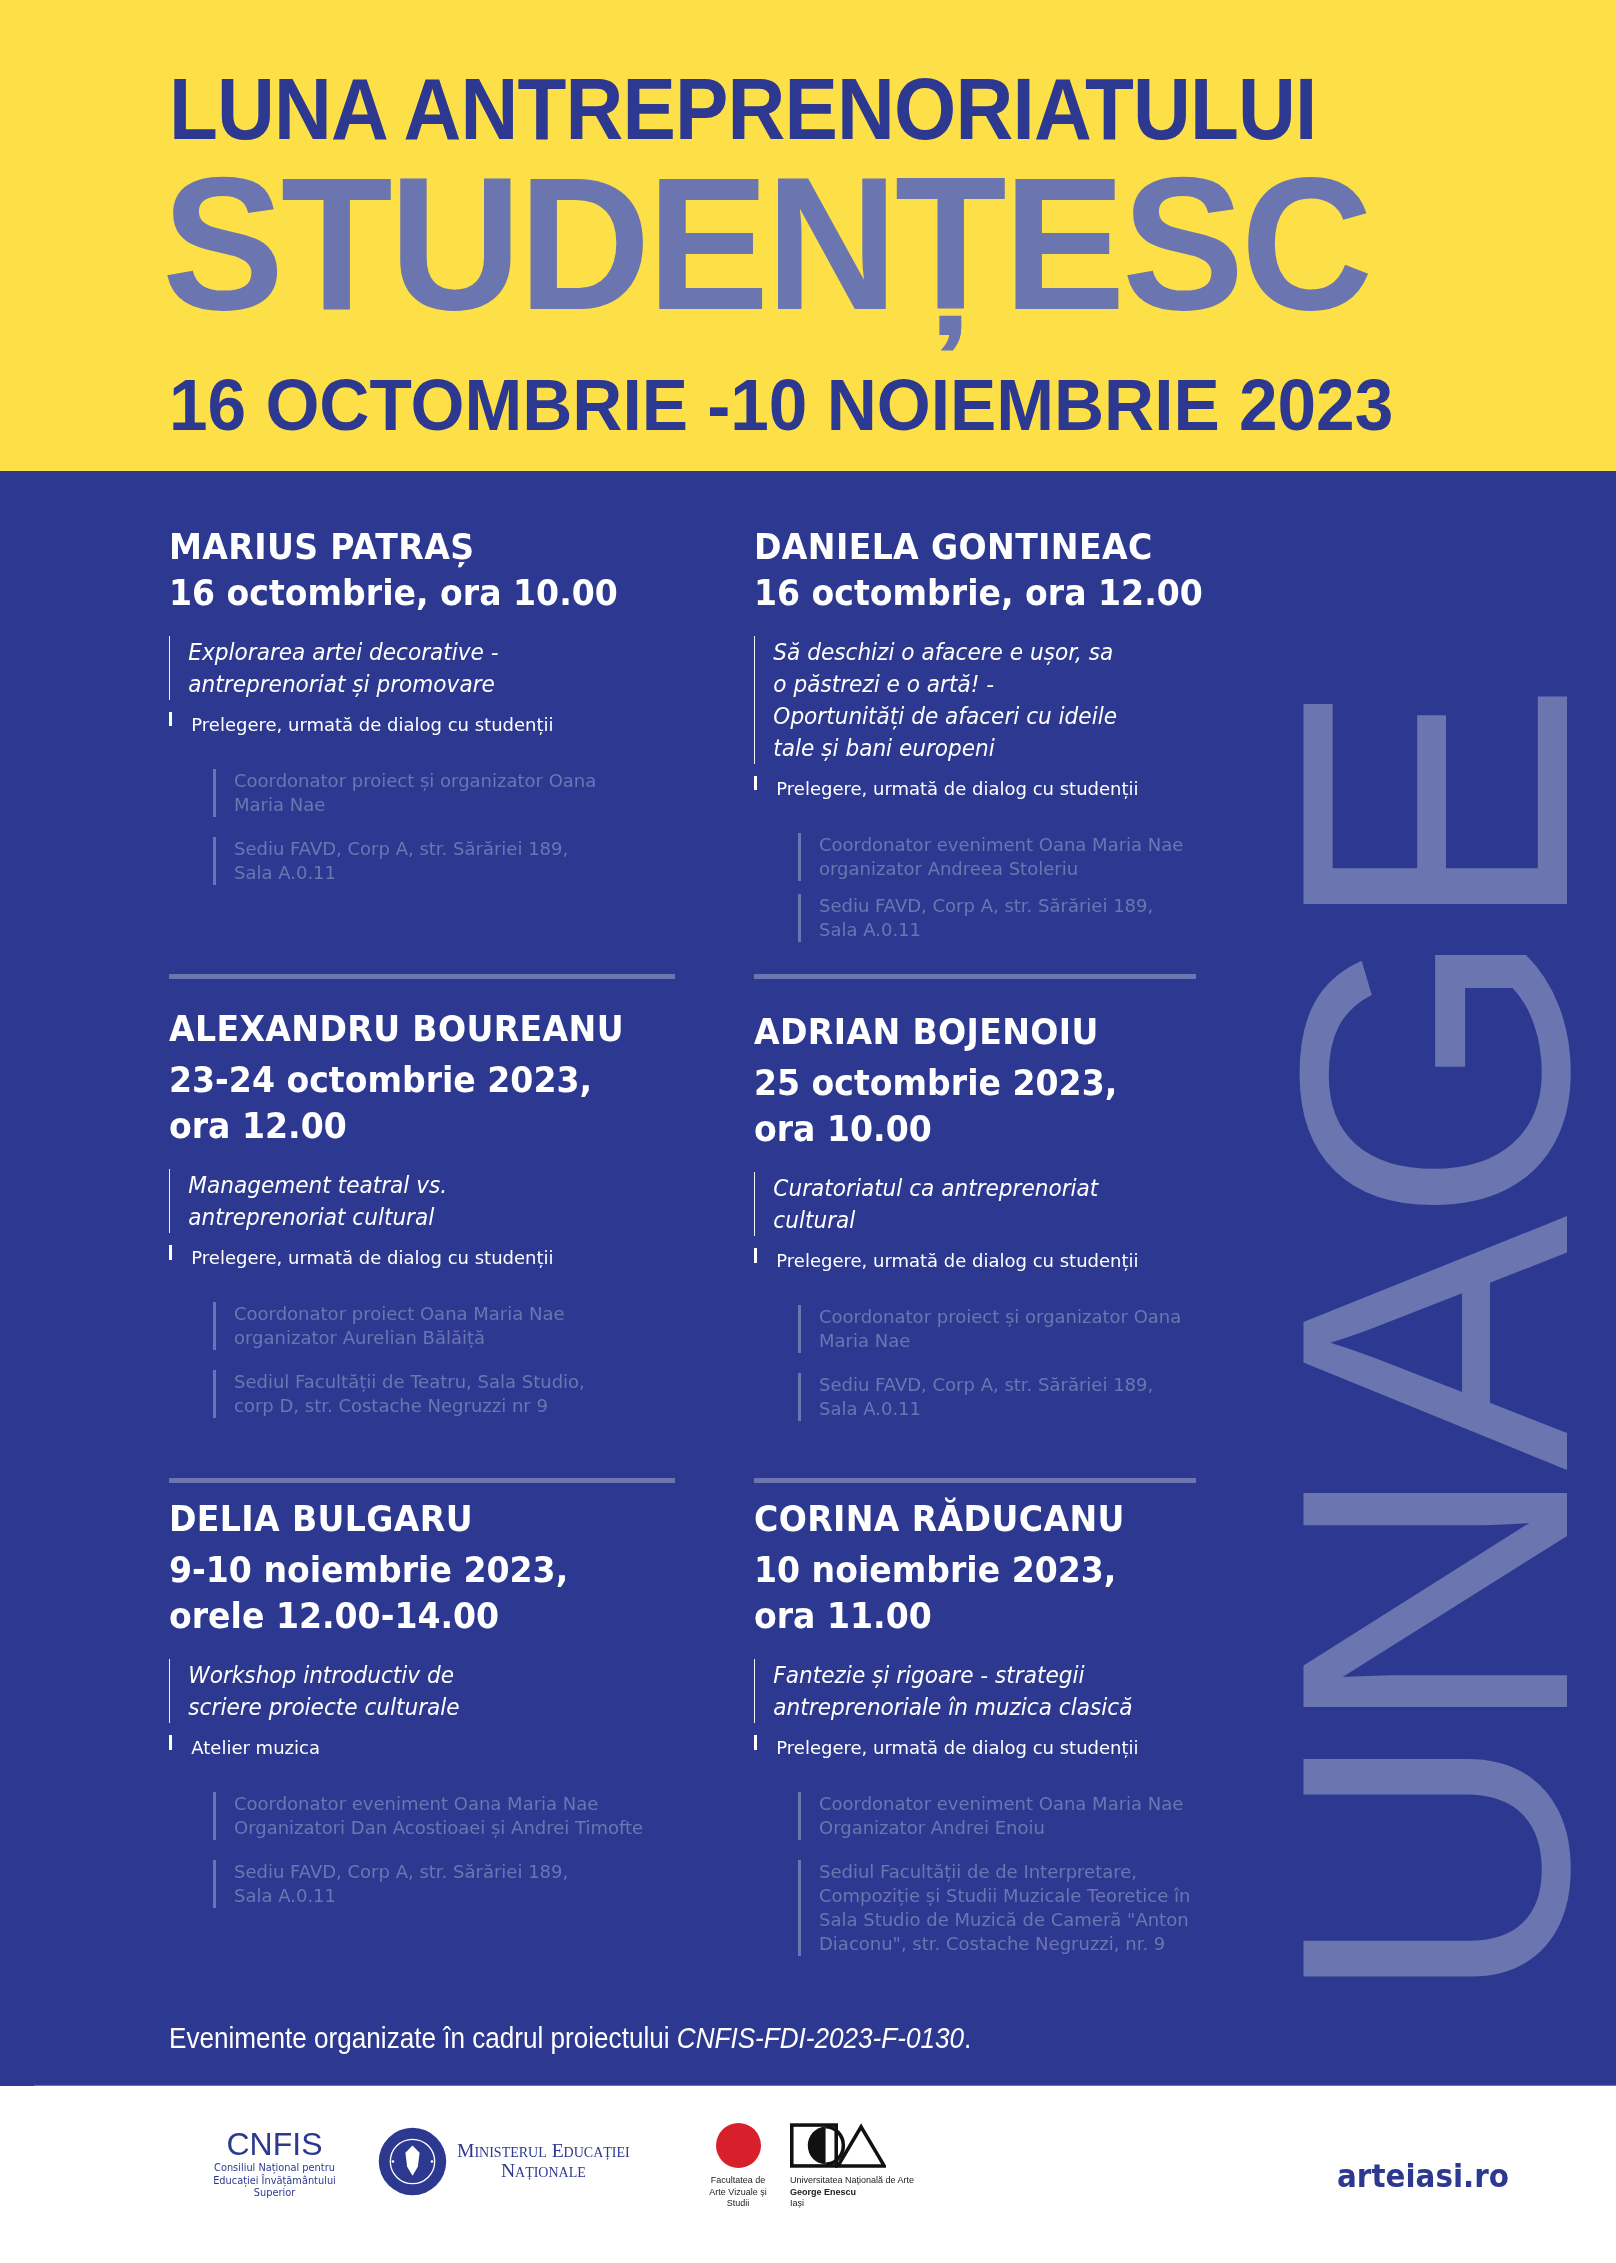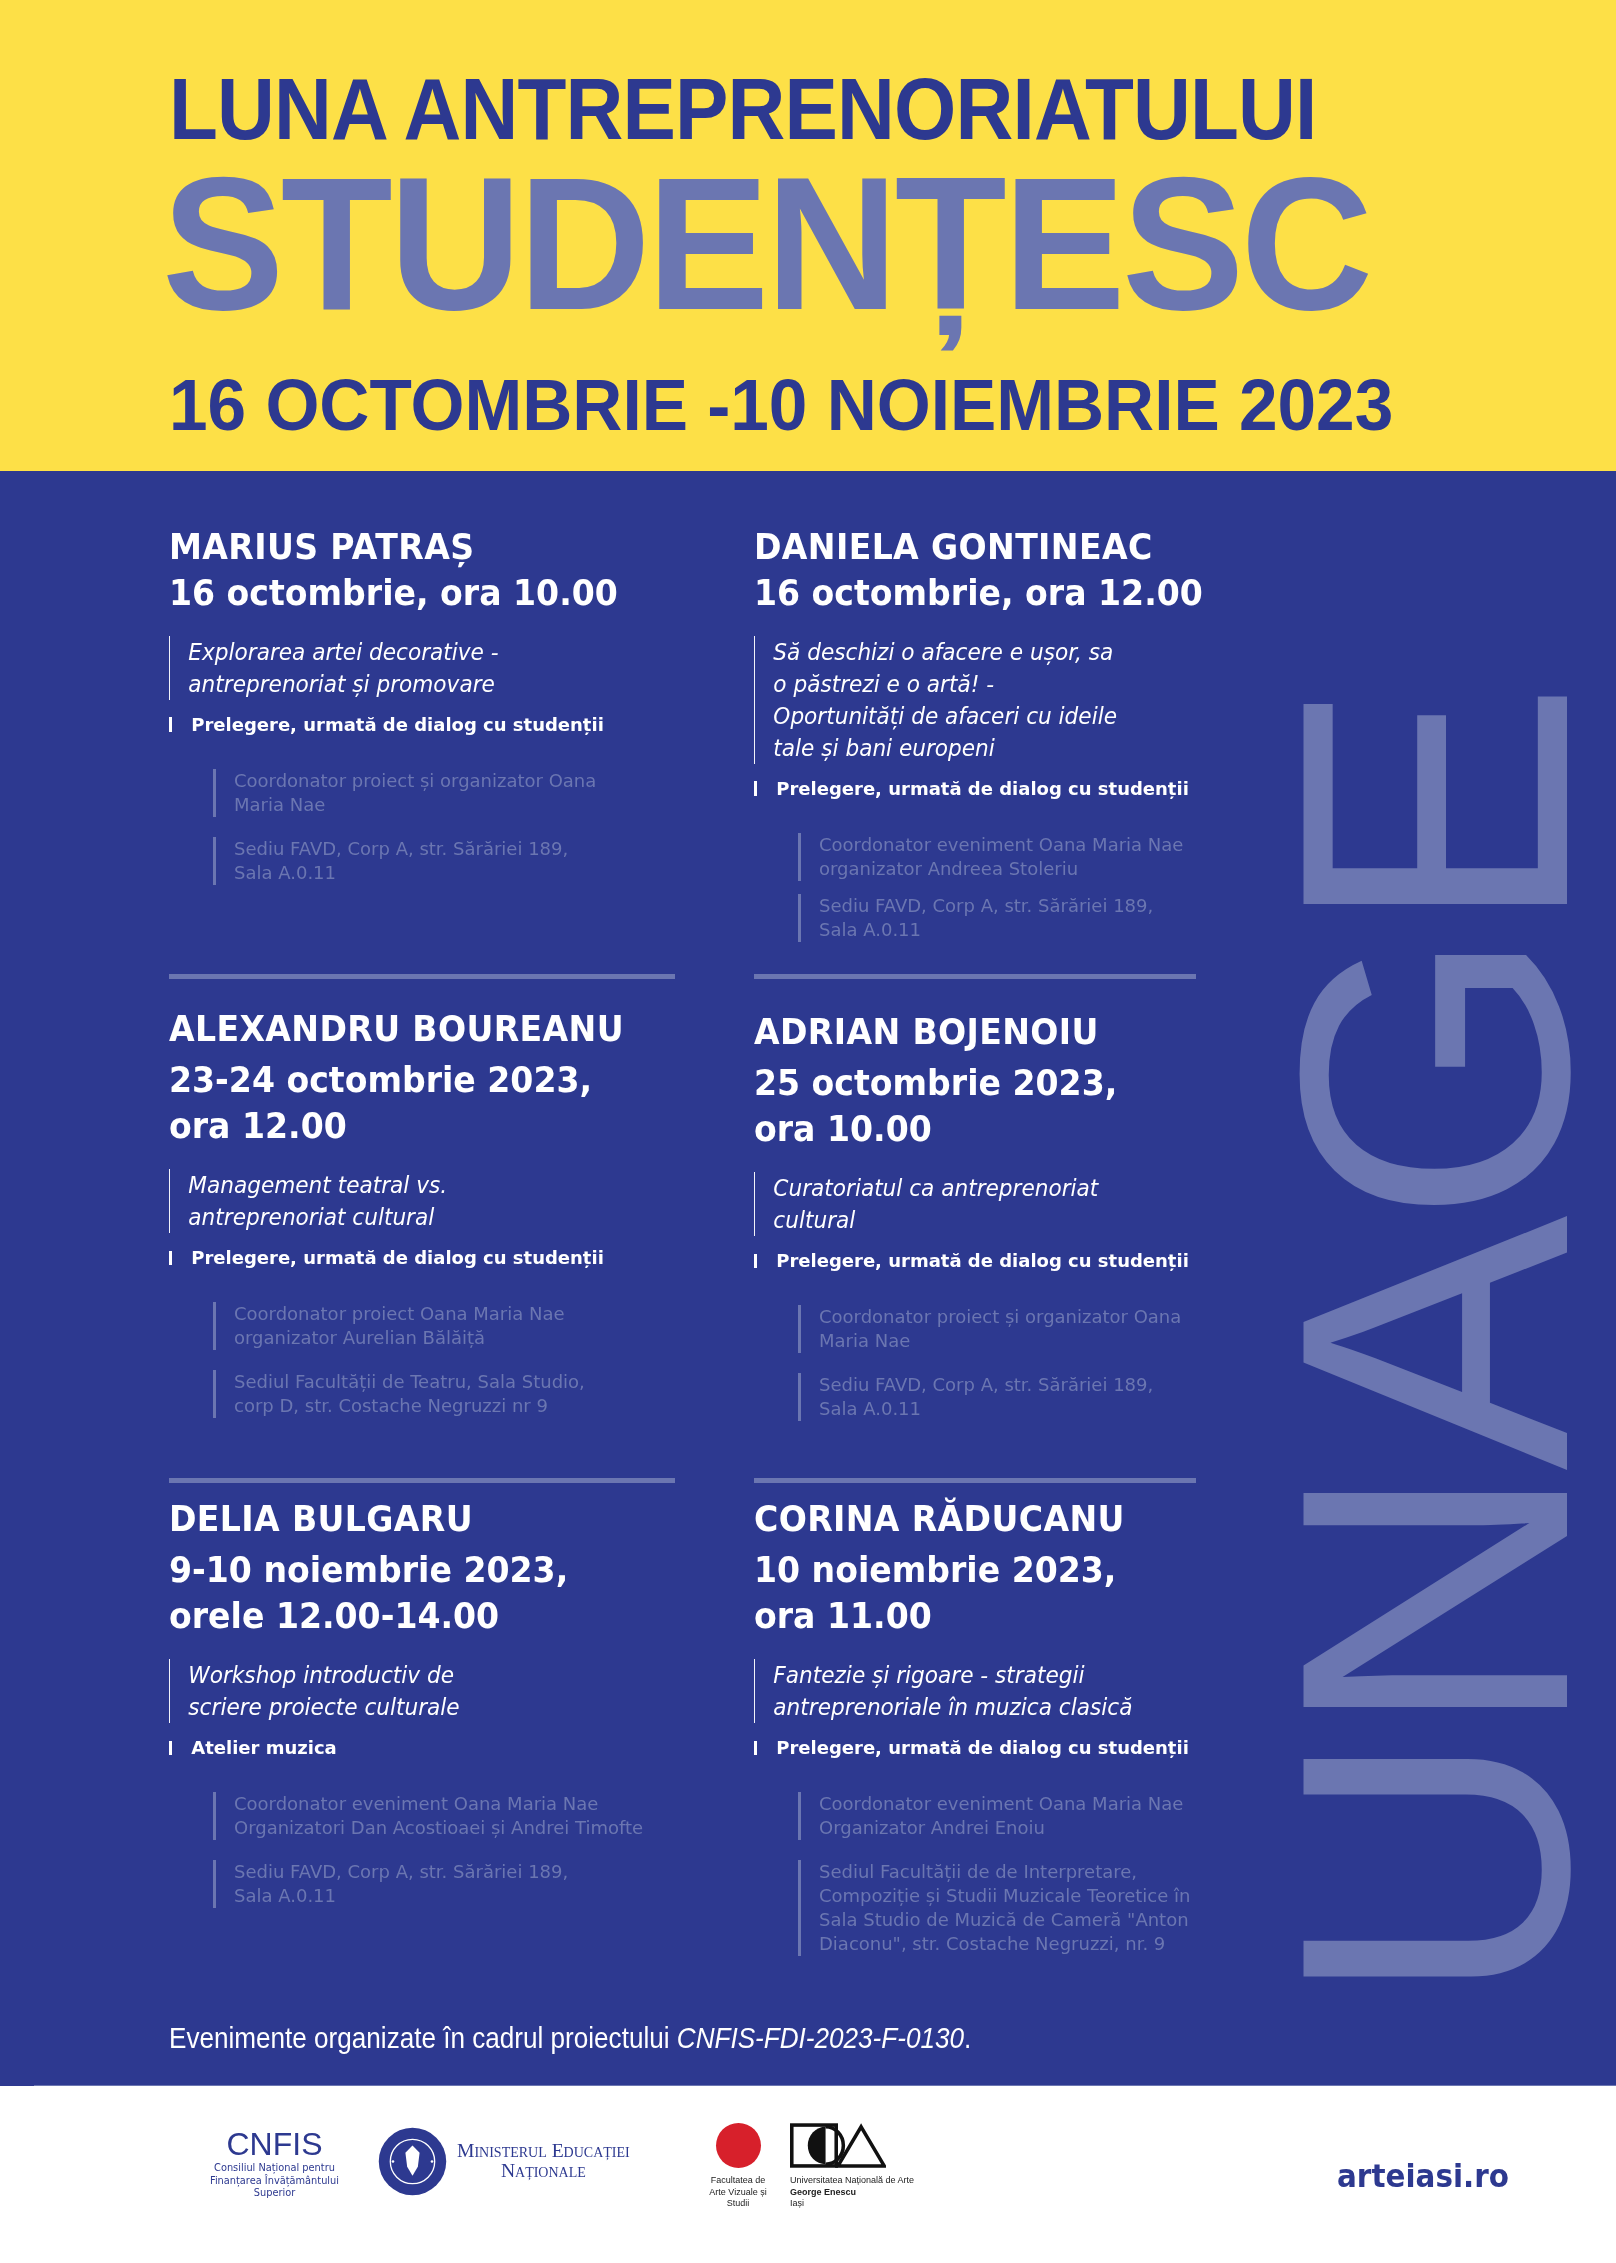--- a/index.html
+++ b/index.html
@@ -33,21 +33,21 @@
     transform-origin: left top; transform: translate(0px, 1401px) rotate(-90deg);
     font-family: "Liberation Sans", sans-serif; font-weight: 400;
     font-size: 383px; line-height: 356px; color: #6b76b1; letter-spacing: -9px;
     white-space: nowrap; text-align: left;
   }
 
   .event { position: absolute; width: 517px; color: #fff; }
   .ev-name { font-family: "DejaVu Sans", sans-serif; font-weight: 700; font-size: 36px; line-height: 46px; letter-spacing: 0.4px; transform: scaleX(0.92); transform-origin: left; white-space: nowrap; }
   .ev-date { font-family: "DejaVu Sans", sans-serif; font-weight: 700; font-size: 36px; line-height: 46px; transform: scaleX(0.92); transform-origin: left; white-space: pre-line; }
   .ev-title { margin-top: 19.6px; border-left: 1.8px solid #ffffff; padding-left: 19.6px; font-family: "DejaVu Sans", sans-serif; font-style: italic; font-size: 23px; line-height: 32px; white-space: pre-line; transform: scaleX(0.94); transform-origin: left; }
-  .ev-type { margin-top: 12.5px; display: flex; align-items: center; font-family: "DejaVu Sans", sans-serif; font-size: 18px; line-height: 25px; font-weight: bold; }
+  .ev-type { margin-top: 12.5px; display: flex; align-items: flex-start; font-family: "DejaVu Sans", sans-serif; font-size: 18px; line-height: 25px; }
   .ev-type .bar { width: 2.7px; height: 14.3px; background: #fff; margin-right: 19.6px; flex-shrink: 0; }
   .ev-meta { margin-top: 32px; border-left: 3.6px solid #6b76b1; padding-left: 18px; font-family: "DejaVu Sans", sans-serif; font-size: 18px; line-height: 24px; color: #6b76b1; white-space: pre-line; margin-left: 44px; }
   .ev-meta + .ev-meta { margin-top: 19.6px; }
 
   .divider { position: absolute; height: 5.3px; background: #6b76b1; }
 
   .footnote { position: absolute; left: 169px; top: 1551px; font-family: "Liberation Sans", sans-serif; font-size: 29px; color: #fff; white-space: nowrap; transform: scaleX(0.9); transform-origin: left; }
   .footnote i { font-style: italic; }
 
   .footer { position: absolute; left: 0; top: 2085px; width: 1616px; height: 178px; background: #fff; border-top: 1.8px solid #6b76b1; margin-left: 34px; }
@@ -181,21 +181,21 @@
 Diaconu", str. Costache Negruzzi, nr. 9</div>
   </div>
 
   <div class="footnote"><span>Evenimente organizate în cadrul proiectului </span><i>CNFIS-FDI-2023-F-0130</i><span>.</span></div>
 </div>
 
 <div class="footer">
   <div class="logo-cnfis">
     <div class="big">CNFIS</div>
     <div class="small">Consiliul Național pentru</div>
-    <div class="small">Finanțarea Învățământului</div>
+    <div class="small">Educației Învățământului</div>
     <div class="small">Superior</div>
   </div>
 
   <div class="logo-gov">
     <svg width="71" height="71" viewBox="0 0 80 80">
       <circle cx="40" cy="40" r="38" fill="#2d3990"></circle>
       <circle cx="40" cy="40" r="25" fill="none" stroke="#fff" stroke-width="1.5"></circle>
       <path d="M40 22 L48 30 L46 46 L40 56 L34 46 L32 30 Z" fill="#fff"></path>
       <circle cx="18" cy="40" r="1.5" fill="#fff"></circle>
       <circle cx="62" cy="40" r="1.5" fill="#fff"></circle>

